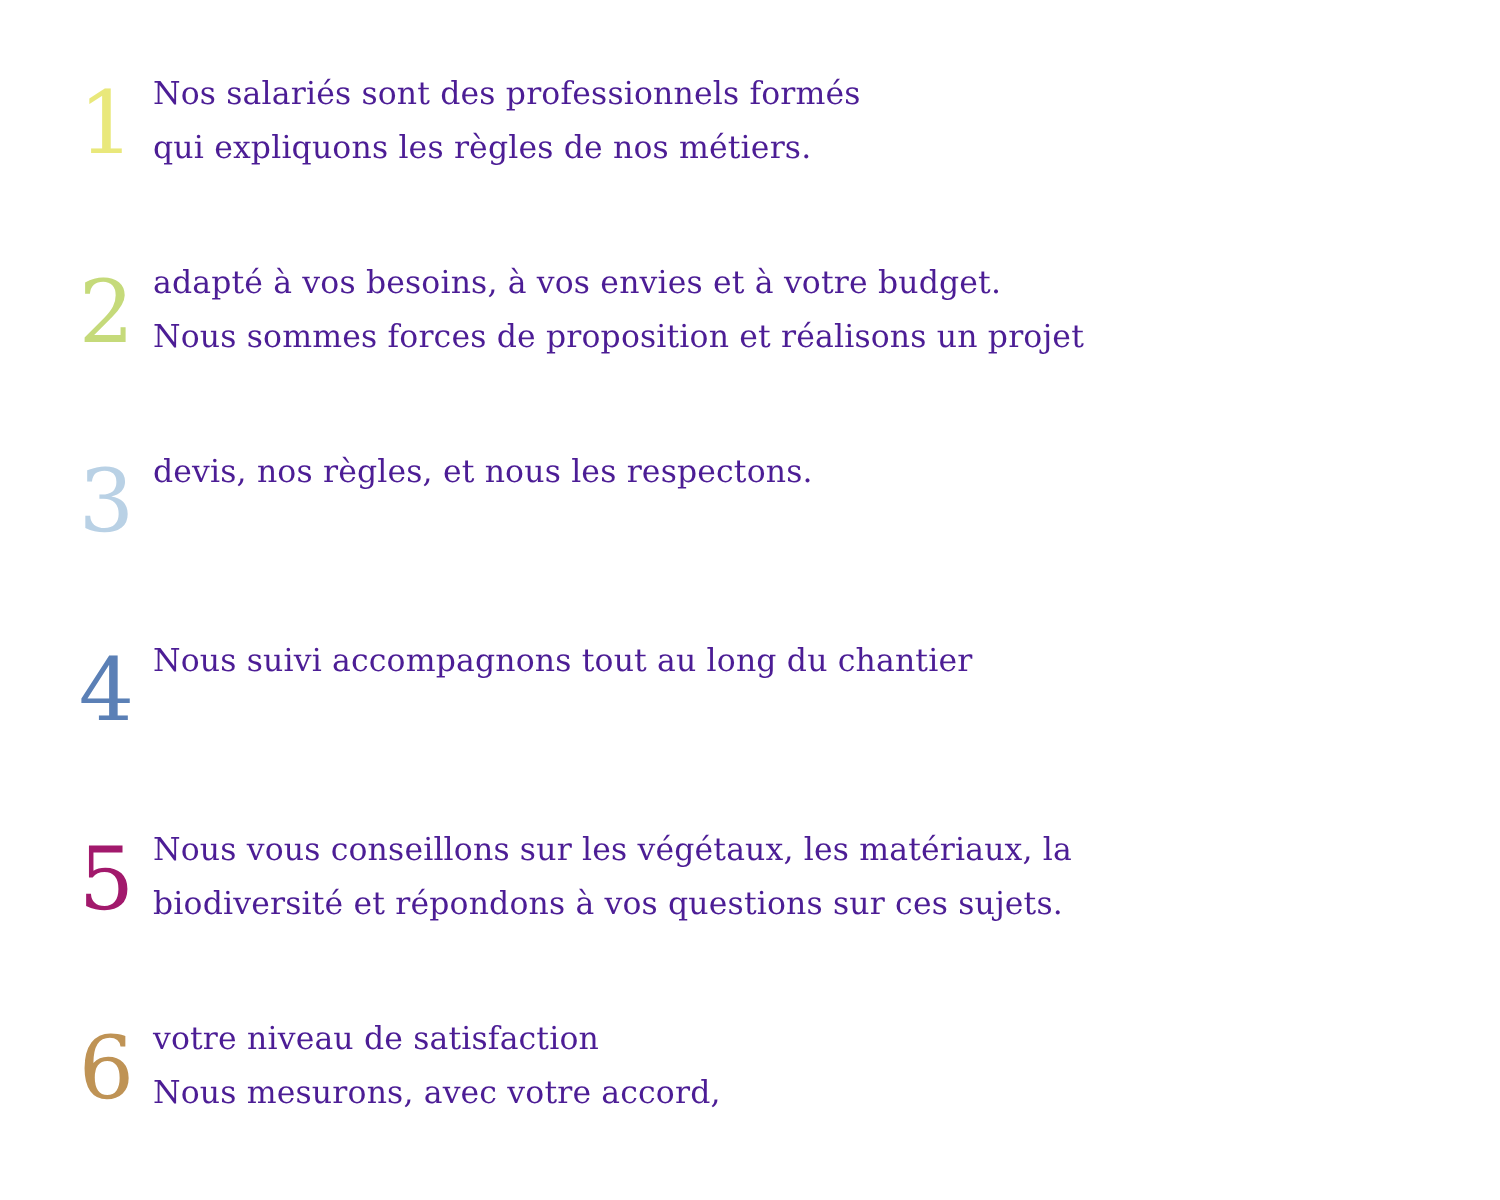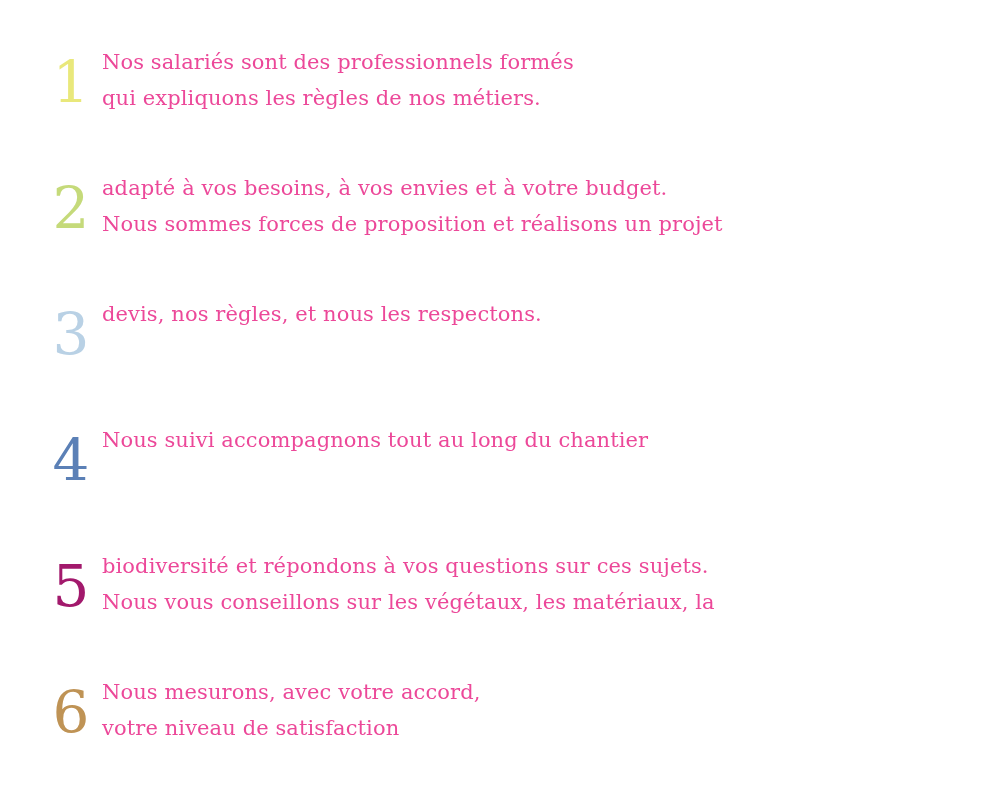--- a/index.html
+++ b/index.html
@@ -24,21 +24,21 @@
     width: 62px;
     text-align: center;
     font-size: 58px;
     line-height: 77px;
     font-weight: 400;
     user-select: none;
   }
   .text {
     font-size: 21px;
     line-height: 36px;
-    color: #ec4899;
+    color: #4c1d95;
     letter-spacing: 0.1px;
   }
   .text .line {
     display: block;
     white-space: nowrap;
   }
 </style>
 </head>
 <body>
 
@@ -70,26 +70,26 @@
   <div class="item">
     <div class="num" style="color: rgb(91, 128, 182);">4</div>
     <div class="text">
       <span class="line">Nous suivi accompagnons tout au long du chantier</span>
     </div>
   </div>
 
   <div class="item">
     <div class="num" style="color: rgb(162, 25, 108);">5</div>
     <div class="text">
+      <span class="line">Nous vous conseillons sur les végétaux, les matériaux, la</span>
       <span class="line">biodiversité et répondons à vos questions sur ces sujets.</span>
-      <span class="line">Nous vous conseillons sur les végétaux, les matériaux, la</span>
     </div>
   </div>
 
   <div class="item">
     <div class="num" style="color: rgb(191, 147, 85);">6</div>
     <div class="text">
+      <span class="line">votre niveau de satisfaction</span>
       <span class="line">Nous mesurons, avec votre accord,</span>
-      <span class="line">votre niveau de satisfaction</span>
     </div>
   </div>
 
 </div>
 
 </body></html>

